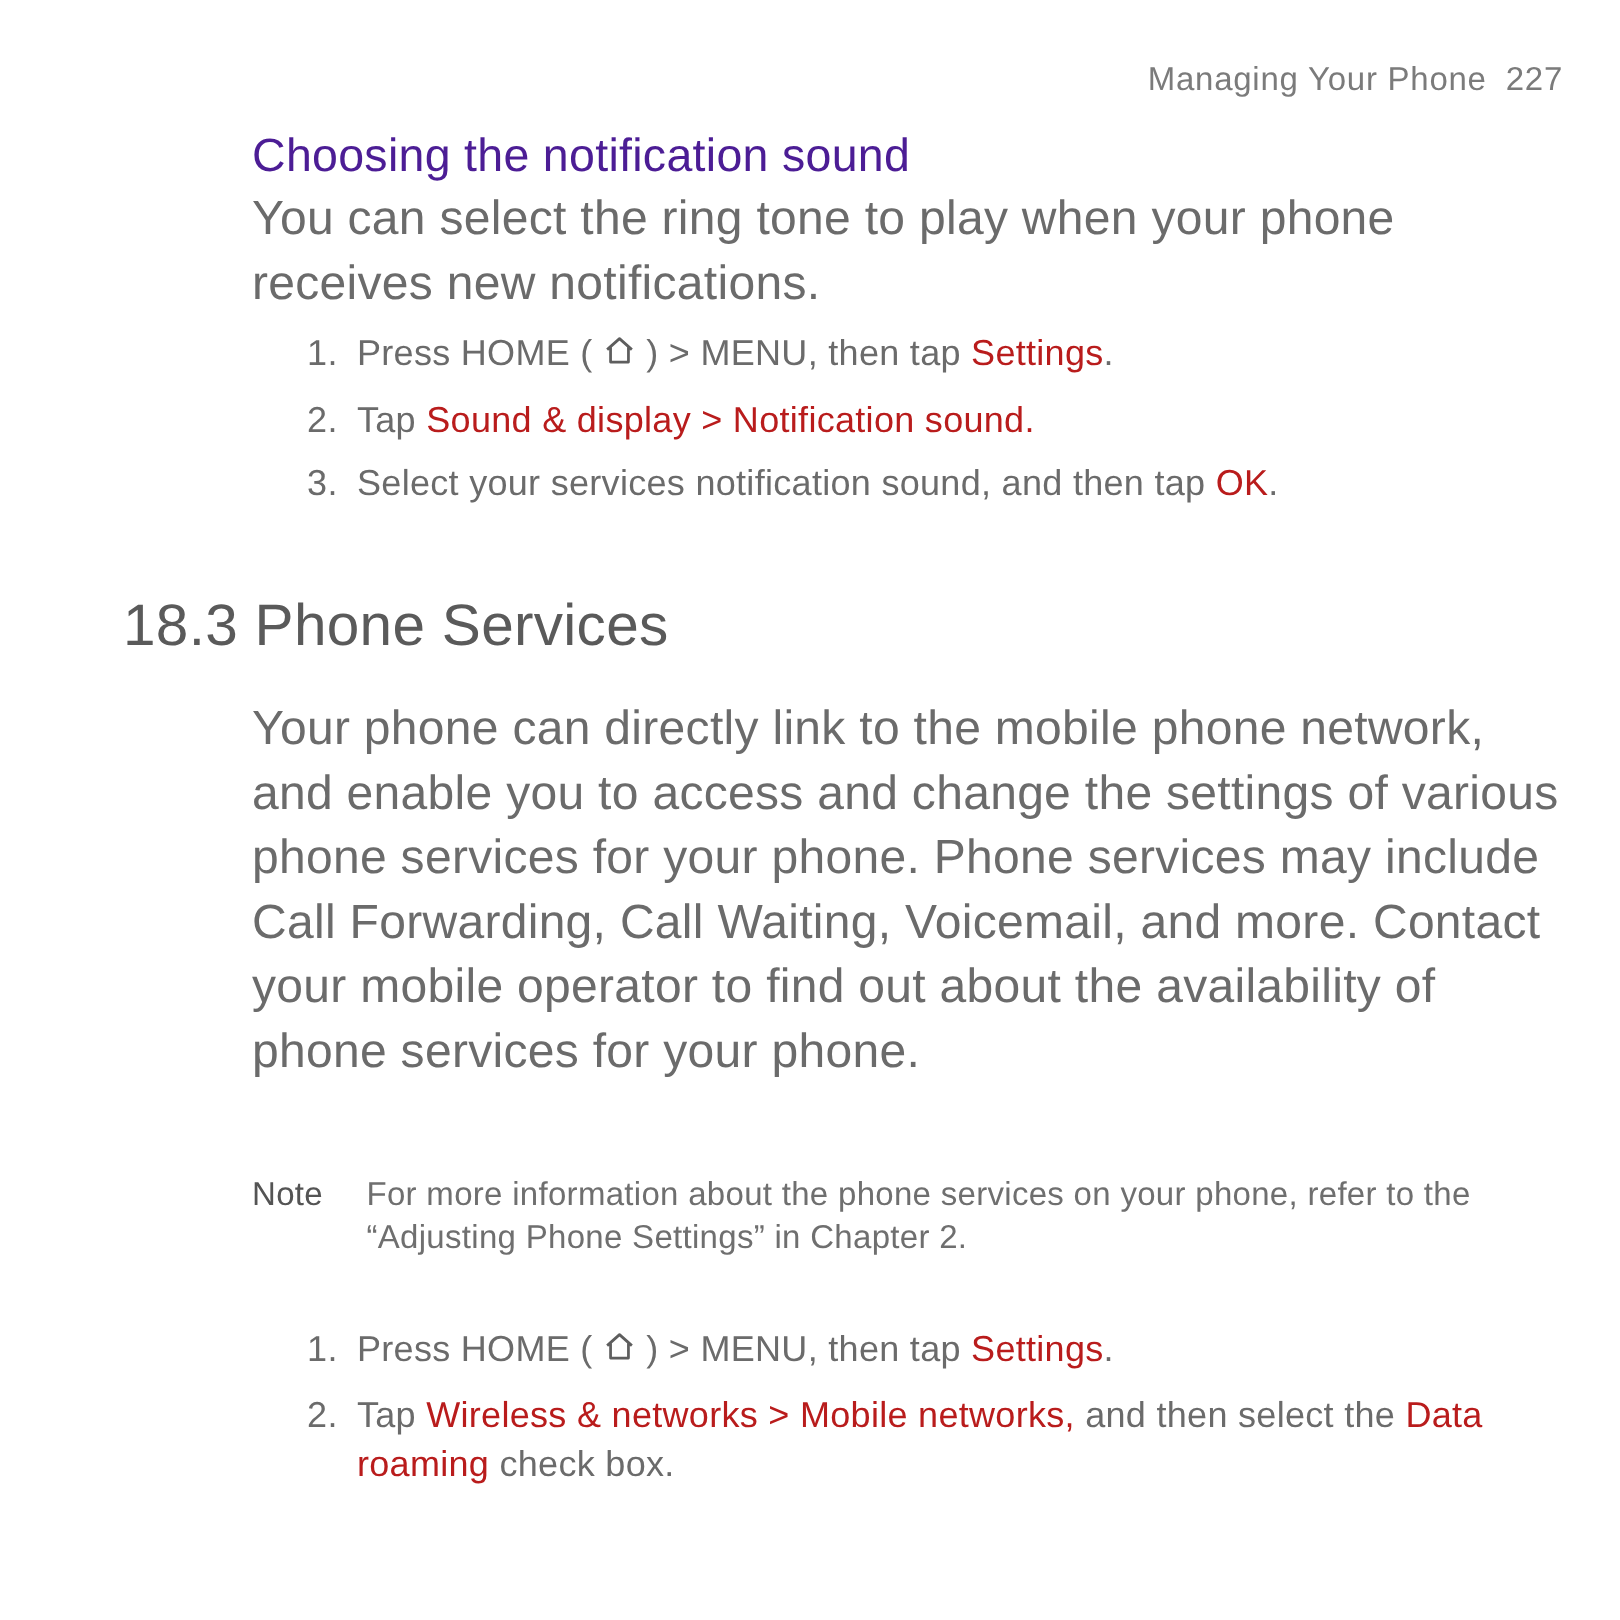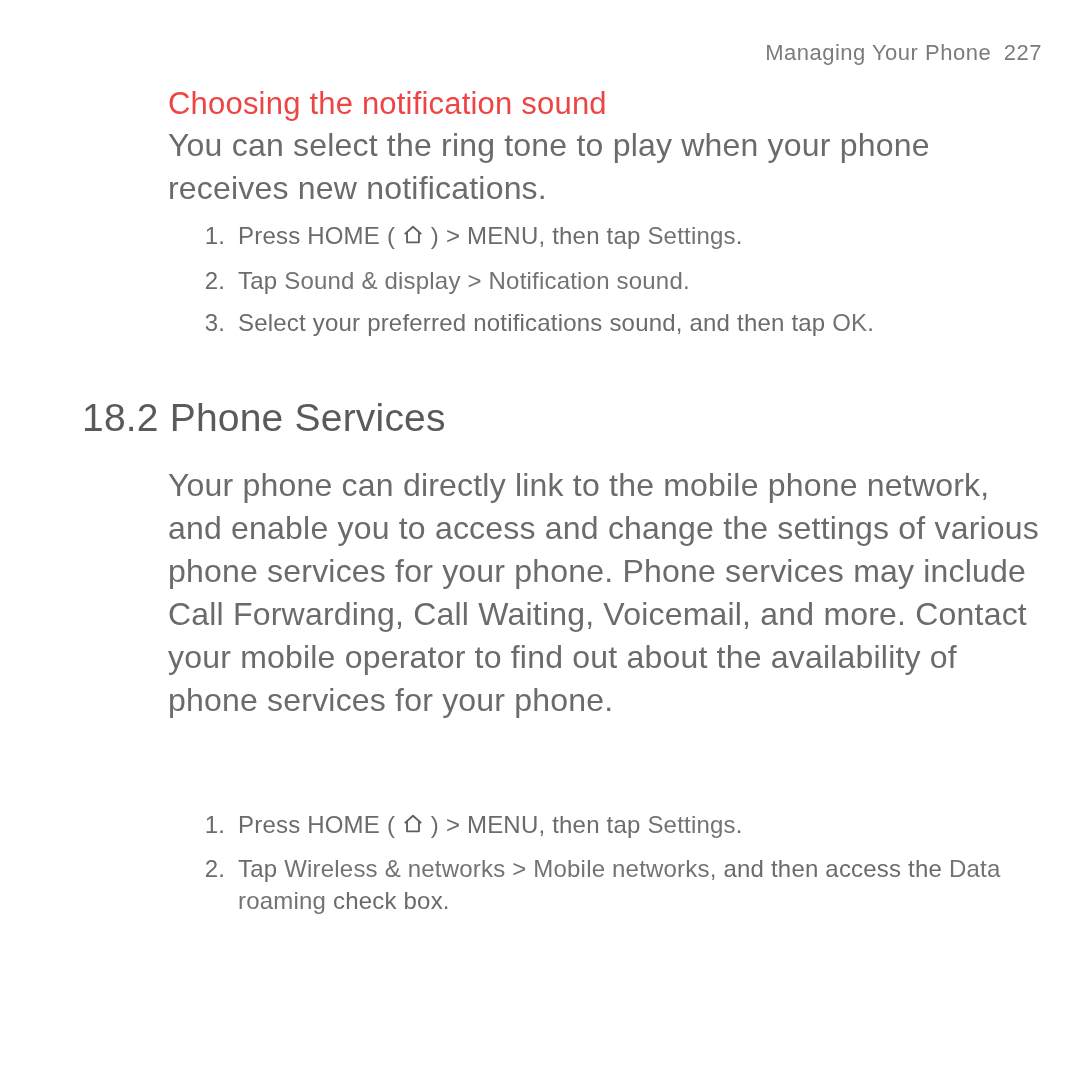--- a/index.html
+++ b/index.html
@@ -25,31 +25,31 @@
     color: #7b7b7b;
     margin-bottom: 20px;
     letter-spacing: 0.5px;
   }
   .running-head .pg {
     margin-left: 6px;
   }
 
   .h2 { 
     font-size: 31px;
-    color: #ef4444;
+    color: #4c1d95;
     margin: 4px 0 2px 86px;
     font-weight: 400;
   }
   .body {
     font-size: 32px;
     line-height: 1.35;
     color: #6b6b6b;
     margin: 0 0 8px 86px;
   }
-  .body .b, .li .b, .note-text .b { color: #737373; }
+  .body .b, .li .b, .note-text .b { color: #b91c1c; }
 
   ol.steps {
     margin: 10px 0 0 110px;
     padding: 0 0 0 40px;
     font-size: 24px;
     color: #6b6b6b;
   }
   ol.steps li.li {
     padding-left: 6px;
     margin-bottom: 10px;
@@ -115,47 +115,51 @@
           </svg>
       </span>
       <span> ) &gt; MENU, then tap </span>
       <span class="b">Settings</span><span>.</span>
     </li>
     <li class="li">
       <span>Tap </span>
       <span class="b">Sound &amp; display &gt; Notification sound.</span>
     </li>
     <li class="li">
-      <span>Select your preferred notifications sound, and then tap </span>
+      <span>Select your services notification sound, and then tap </span>
       <span class="b">OK</span><span>.</span>
     </li>
   </ol>
 
-  <div class="section-title">18.2  Phone Services</div>
+  <div class="section-title">18.3  Phone Services</div>
   <div class="body">Your phone can directly link to the mobile phone network, and enable you to access and change the settings of various phone services for your phone. Phone services may include Call Forwarding, Call Waiting, Voicemail, and more. Contact your mobile operator to find out about the availability of phone services for your phone.</div>
 
   <div class="gap-lg"></div>
 
 
+  <div class="note-row">
+    <span class="note-label">Note</span>
+    <span class="note-text">For more information about the phone services on your phone, refer to the “Adjusting Phone Settings” in Chapter 2.</span>
+  </div>
 
   <div class="gap-lg"></div>
 
 
   <ol class="steps">
     <li class="li">
       <span>Press HOME ( </span>
       <span class="home-icon">
         <svg viewBox="0 0 24 24">
             <path fill="none" stroke="#5e5e5e" stroke-width="2" stroke-linejoin="round" d="M3 11 L12 3 L21 11 M5.5 9 V20 H18.5 V9"></path>
           </svg>
       </span>
       <span> ) &gt; MENU, then tap </span>
       <span class="b">Settings</span><span>.</span>
     </li>
     <li class="li">
       <span>Tap </span>
       <span class="b">Wireless &amp; networks &gt; Mobile networks,</span>
-      <span> and then access the </span>
+      <span> and then select the </span>
       <span class="b">Data roaming</span><span> check box.</span>
     </li>
   </ol>
 
 </div>
 
 </body></html>

